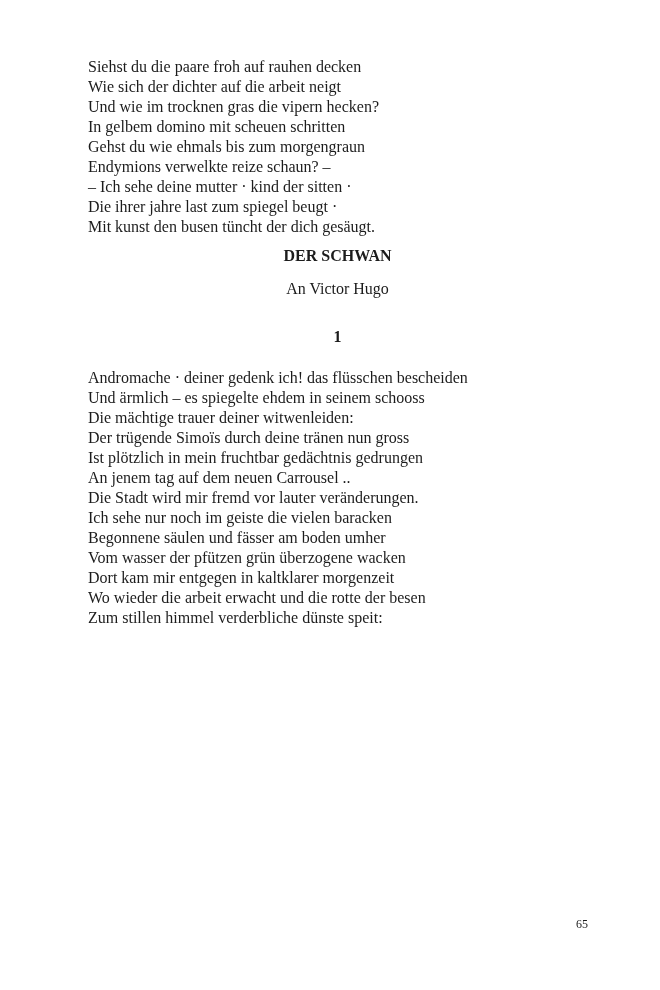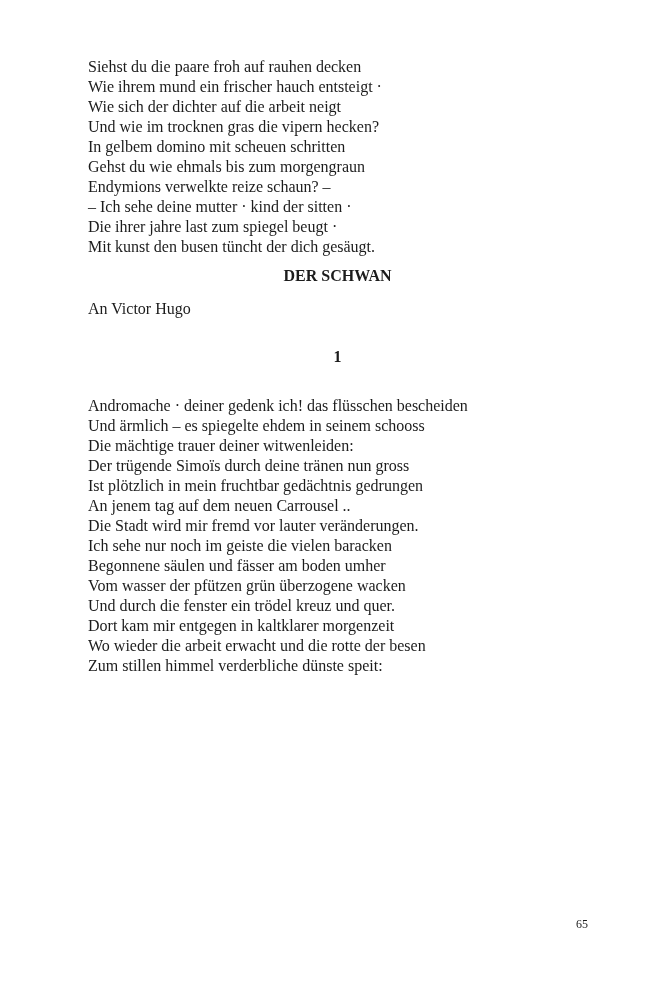--- a/index.html
+++ b/index.html
@@ -23,41 +23,40 @@
   .stanza { }
   .stanza.first { margin-top: 0; }
   .line { white-space: nowrap; }
   .heading {
     text-align: center;
     font-weight: bold;
   }
   .heading-number { margin-top: 29px; }
   .poem-title { margin-top: 9px; }
   .dedication {
-    text-align: left;
+    text-align: center;
     margin-top: 13px;
   }
   .part-number { margin-top: 28px; }
-  .stanza.after-part { margin-top: 29px; }
+  .stanza.after-part { margin-top: 21px; }
   .page-number {
     position: absolute;
     top: 917px;
     right: 64px;
     font-size: 12px;
     line-height: 14px;
   }
 </style>
 </head>
 <body>
 
 <div class="page">
 
   <div class="stanza first">
     <div class="line">Siehst du die paare froh auf rauhen decken</div>
-    <div class="line">Wie ihrem mund ein frischer hauch entsteigt ·</div>
     <div class="line">Wie sich der dichter auf die arbeit neigt</div>
     <div class="line">Und wie im trocknen gras die vipern hecken?</div>
   </div>
 
   <div class="stanza">
     <div class="line">In gelbem domino mit scheuen schritten</div>
     <div class="line">Gehst du wie ehmals bis zum morgengraun</div>
     <div class="line">Endymions verwelkte reize schaun? –</div>
   </div>
 
@@ -81,21 +80,20 @@
   <div class="stanza">
     <div class="line">Ist plötzlich in mein fruchtbar gedächtnis gedrungen</div>
     <div class="line">An jenem tag auf dem neuen Carrousel ..</div>
     <div class="line">Die Stadt wird mir fremd vor lauter veränderungen.</div>
   </div>
 
   <div class="stanza">
     <div class="line">Ich sehe nur noch im geiste die vielen baracken</div>
     <div class="line">Begonnene säulen und fässer am boden umher</div>
     <div class="line">Vom wasser der pfützen grün überzogene wacken</div>
-    <div class="line">Und durch die fenster ein trödel kreuz und quer.</div>
   </div>
 
   <div class="stanza">
     <div class="line">Dort kam mir entgegen in kaltklarer morgenzeit</div>
     <div class="line">Wo wieder die arbeit erwacht und die rotte der besen</div>
     <div class="line">Zum stillen himmel verderbliche dünste speit:</div>
   </div>
 
   <div class="page-number">65</div>
 

